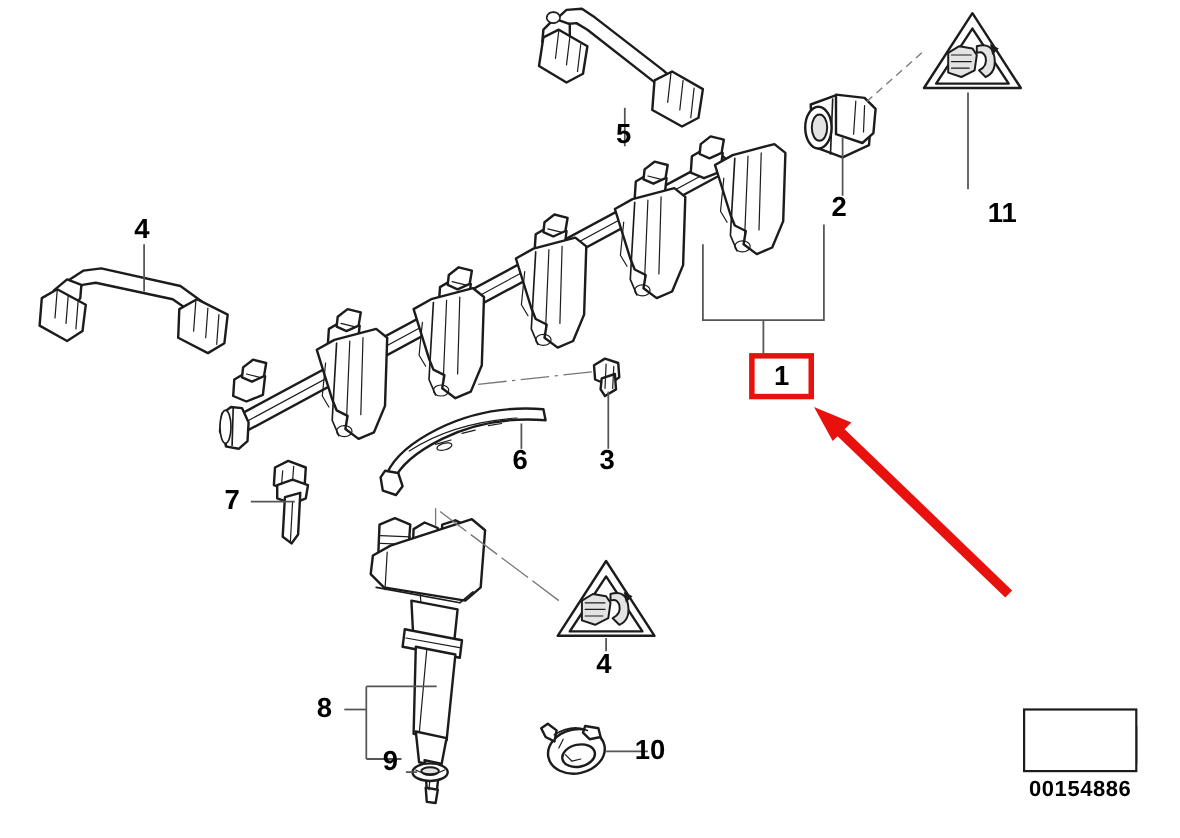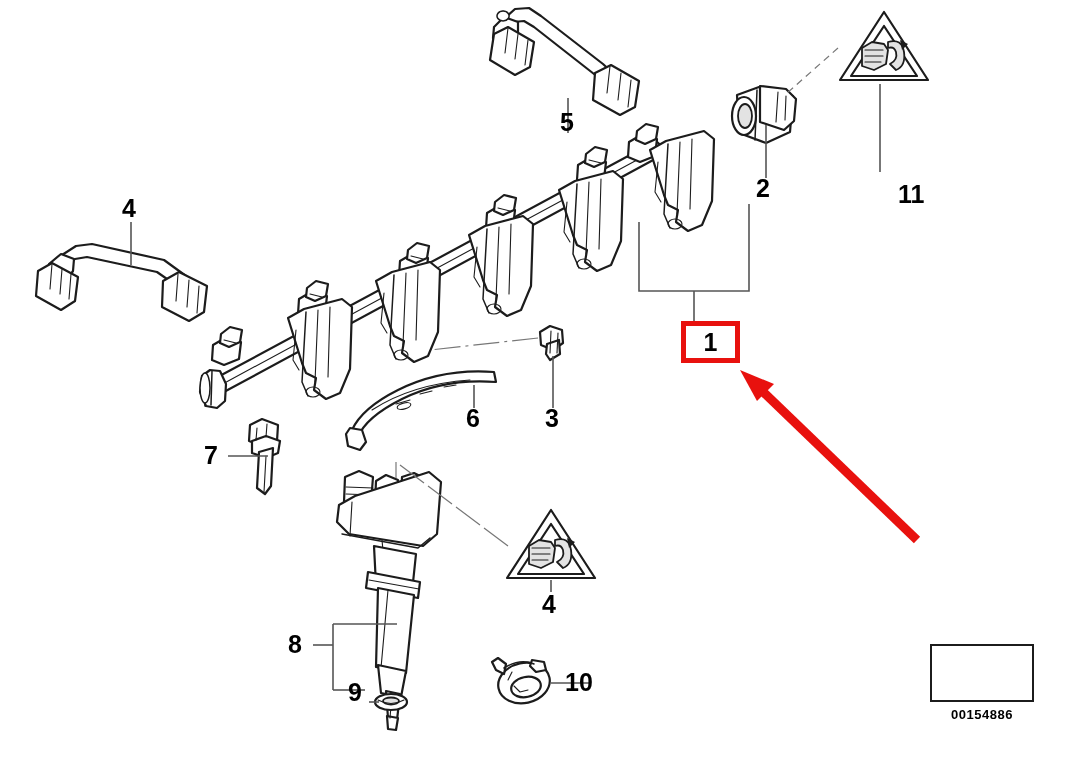--- a/index.html
+++ b/index.html
@@ -63,21 +63,21 @@
     box-sizing: border-box;
     border: 2px solid #1c1c1c;
     background: #ffffff;
     width: 104px;
     height: 58px;
     display: block;
   }
   #diagram-id-number {
     font-family: "Liberation Sans", sans-serif;
     font-weight: bold;
-    font-size: 13px;
+    font-size: 20px;
     letter-spacing: 0.5px;
     color: #000000;
     margin-top: 5px;
   }
 </style>
 </head>
 <body>
 
 <div id="diagram-root">
 
@@ -370,21 +370,21 @@
   <div class="callout" style="left:560px; top:110px;">5</div>
 
   <div class="callout" style="left:466px; top:406px;">6</div>
 
   <div class="callout" style="left:204px; top:443px;">7</div>
 
   <div class="callout" style="left:288px; top:632px;">8</div>
 
   <div class="callout" style="left:348px; top:680px;">9</div>
 
-  <div class="callout" style="left:565px; top:670px;text-align:right;">10</div>
+  <div class="callout" style="left:577px; top:670px;text-align:right;">10</div>
 
   <div class="callout" style="left:898px; top:182px;">11</div>
 
   <div class="callout" style="left:542px; top:592px;">4</div>
 
   <div id="callout-1-box" style="left:681px; top:321px; width:59px; height:42px;">1</div>
 
   <div id="diagram-id-block" style="left:930px; top:644px;">
     <div id="diagram-id-icon"></div>
     <div id="diagram-id-number">00154886</div>

